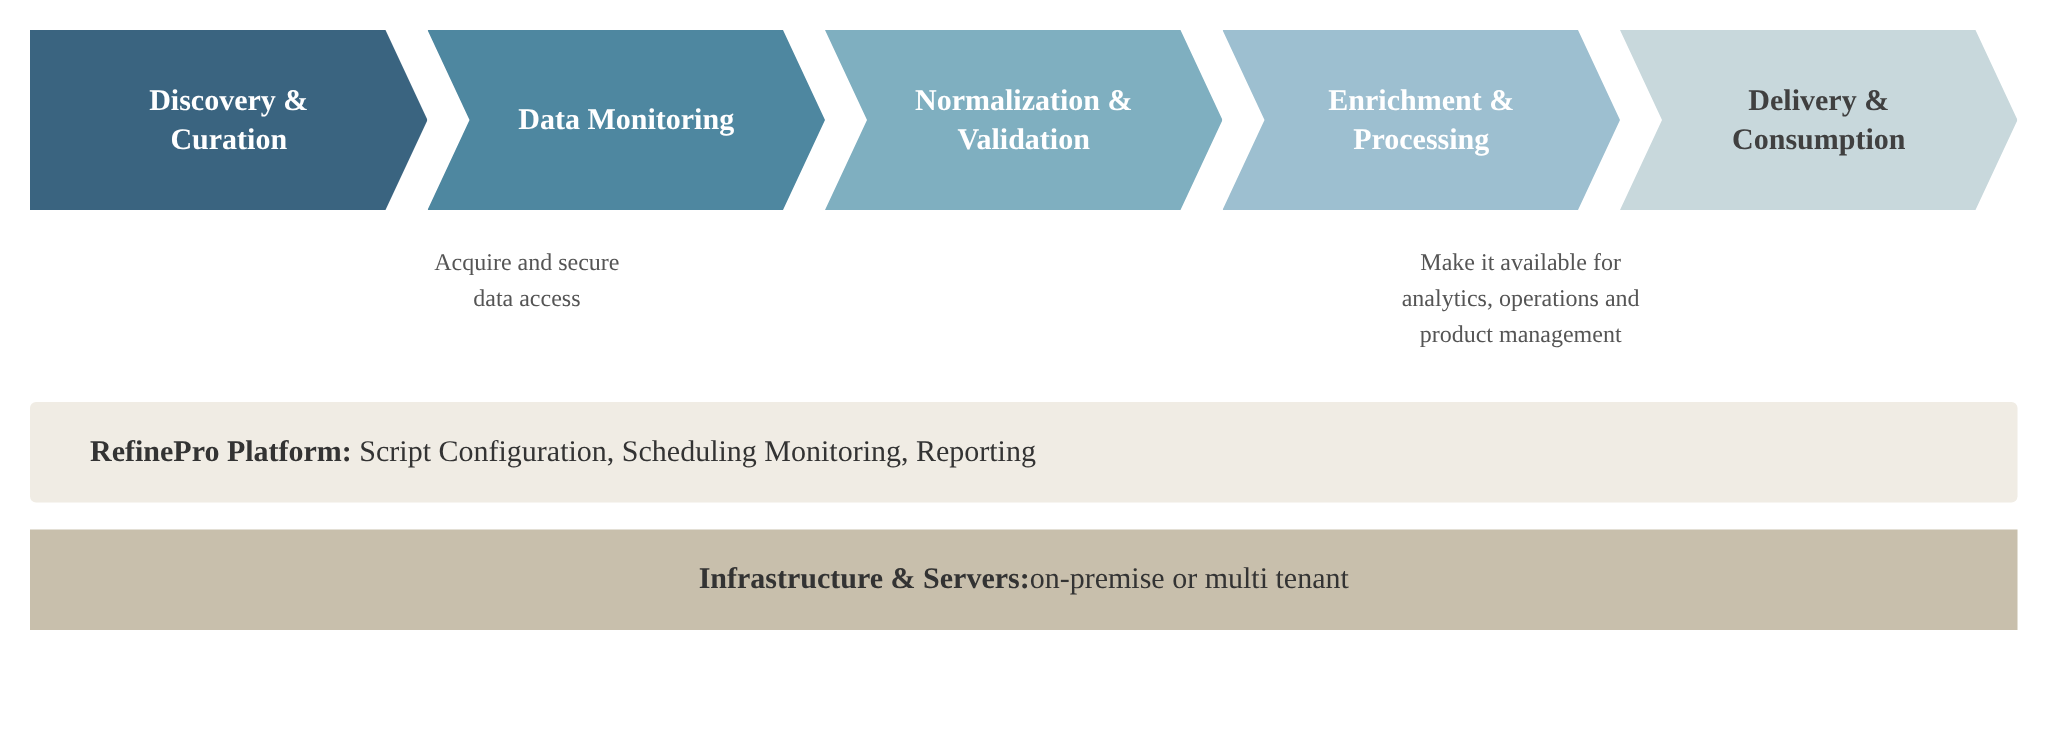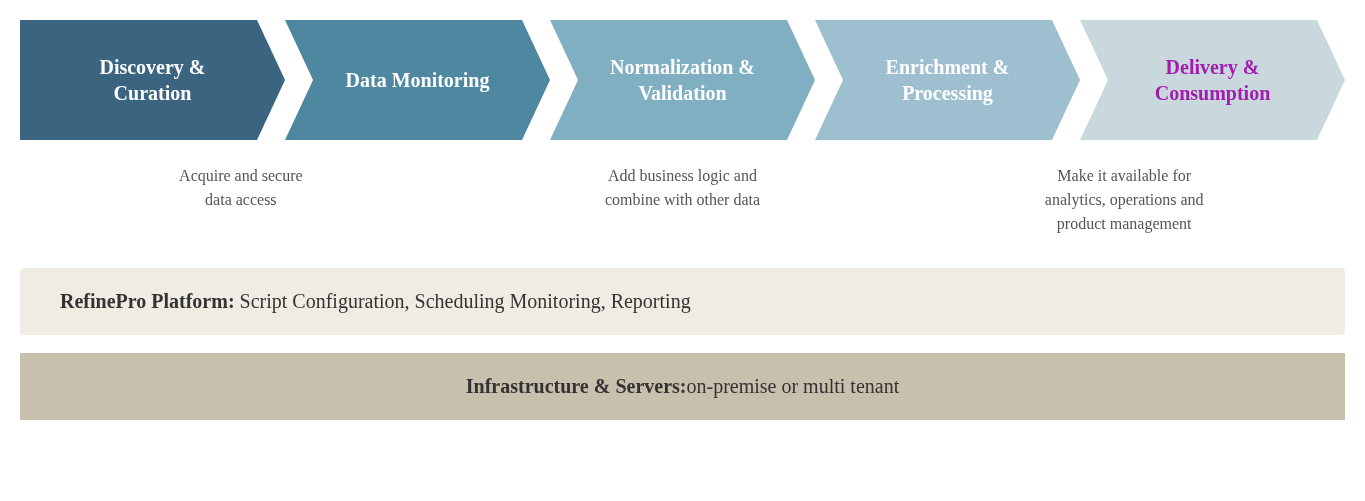--- a/index.html
+++ b/index.html
@@ -45,21 +45,21 @@
 
     .arrow-step:first-child {
       clip-path: polygon(0 0, calc(100% - 28px) 0, 100% 50%, calc(100% - 28px) 100%, 0 100%);
       text-align: center;
     }
 
     .arrow-step.dark-blue { background: #3a6480; }
     .arrow-step.mid-blue { background: #4e87a0; }
     .arrow-step.light-blue { background: #7fafc0; }
     .arrow-step.pale-blue { background: #9dbfd0; text-align: center; }
-    .arrow-step.lightest { background: #c8d8dc; color: #a21caf; font-family: Liberation Serif, serif; }
+    .arrow-step.lightest { background: #c8d8dc; color: #404040; font-family: Liberation Serif, serif; }
 
     .arrow-step .step-label {
       font-size: 20px;
       line-height: 1.3;
     }
 
     
     .desc-row {
       display: flex;
       width: 100%;
@@ -129,23 +129,20 @@
     <div class="arrow-step lightest">
       <span class="step-label">Delivery &amp;<br>Consumption</span>
     </div>
   </div>
 
   <div class="desc-row">
     <div class="desc-cell">
       <span>Acquire and secure<br>data access</span>
     </div>
     <div class="desc-cell">
-      <span>Add business logic and<br>combine with other data</span>
-    </div>
-    <div class="desc-cell">
       <span>Make it available for<br>analytics, operations and<br>product management</span>
     </div>
   </div>
 
   <div class="platform-bar">
     <span class="bold-part">RefinePro Platform:</span><span> Script Configuration, Scheduling Monitoring, Reporting</span>
   </div>
 
   <div class="infra-bar">
     <span class="bold-part">Infrastructure &amp; Servers:</span><span>on-premise or multi tenant</span>

